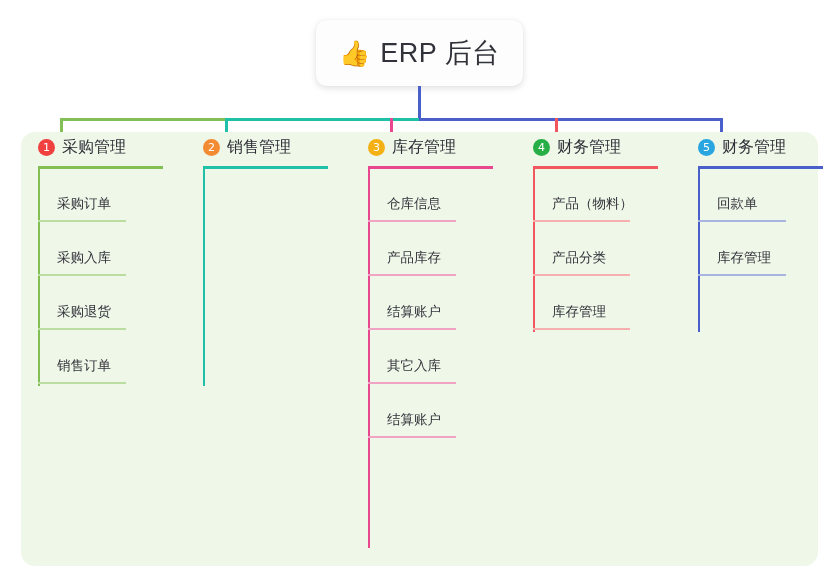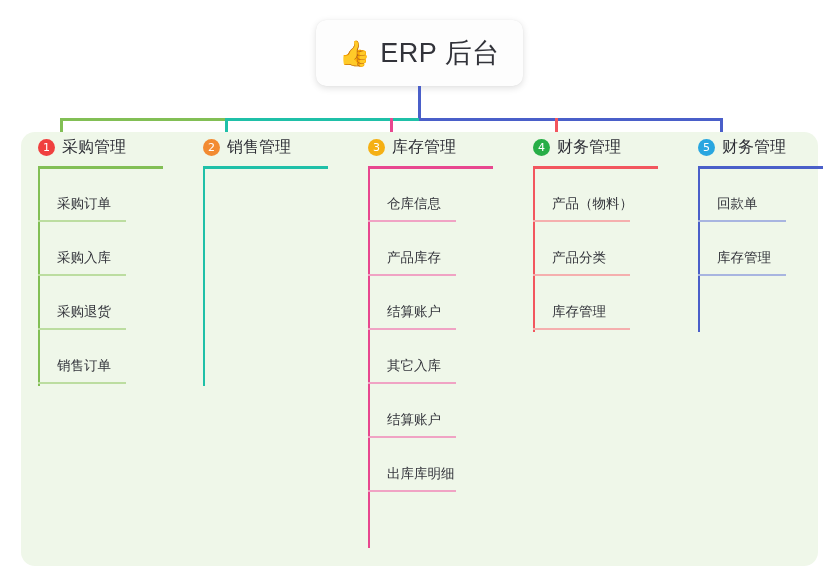--- a/index.html
+++ b/index.html
@@ -203,24 +203,20 @@
           <div class="item-underline" style="width: 88px; background: rgb(240, 163, 196);"></div>
         </div>
         <div class="item">
           <span class="item-label">其它入库</span>
           <div class="item-underline" style="width: 88px; background: rgb(240, 163, 196);"></div>
         </div>
         <div class="item">
           <span class="item-label">结算账户</span>
           <div class="item-underline" style="width: 88px; background: rgb(240, 163, 196);"></div>
         </div>
-        <div class="item">
-          <span class="item-label">出库库明细</span>
-          <div class="item-underline" style="width: 88px; background: rgb(240, 163, 196);"></div>
-        </div>
       </div>
     </div>
     <div class="column" style="left: 495px; width: 166px;">
       <div class="col-header">
         <span class="badge" style="background: rgb(39, 174, 71);">4</span>
         <span class="col-title">财务管理</span>
       </div>
       <div class="col-underline" style="margin-left: 17px; width: 125px; background: rgb(242, 86, 94);"></div>
       <div class="spine" style="background: rgb(242, 86, 94); height: 163px;"></div>
       <div class="items">

